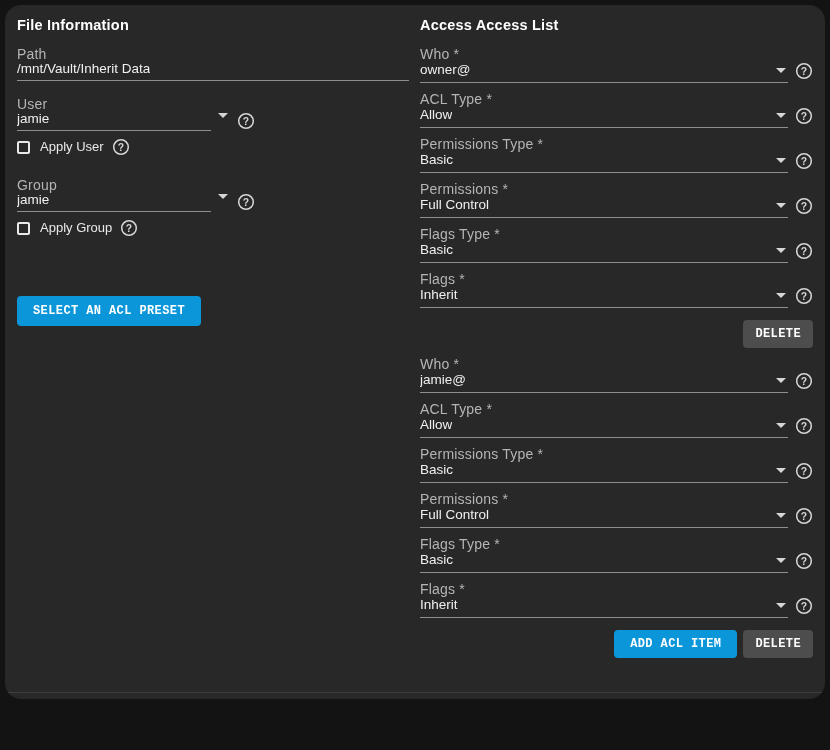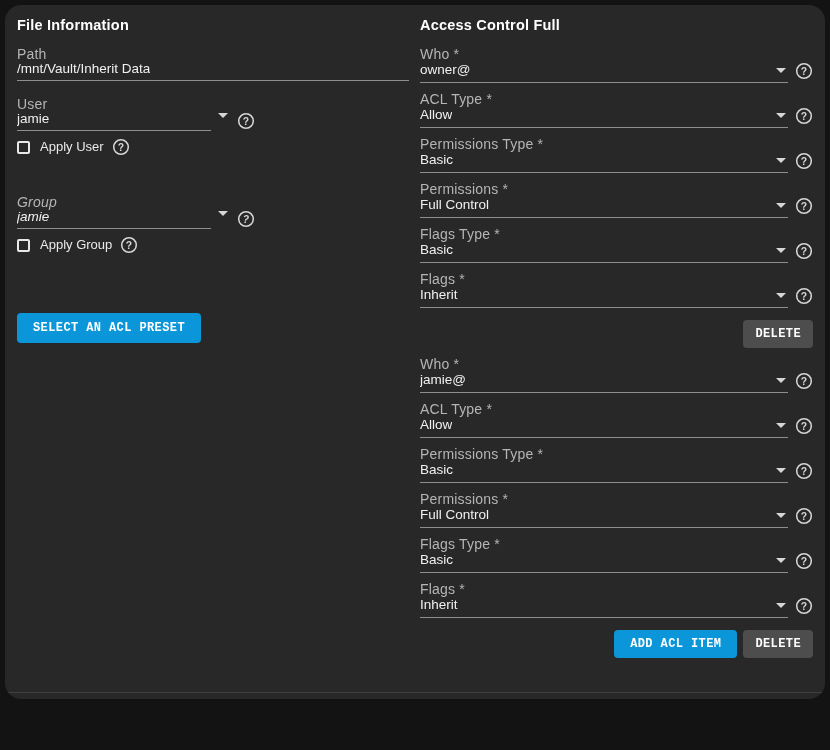--- a/index.html
+++ b/index.html
@@ -119,21 +119,21 @@
     font-weight: bold;
     letter-spacing: 0.4px;
     cursor: pointer;
     white-space: nowrap;
   }
   .btn-primary { background: var(--accent); height: 30px; padding: 0 16px; }
   .btn-gray { background: var(--button-gray); height: 28px; padding: 0 12px; }
   .btn-row { display: flex; justify-content: flex-end; gap: 6px; margin: 12px 0 10px 0; }
   .btn-row .btn-primary { height: 28px; }
 
-  .group-row { margin-top: 40px; font-style: italic; }
+  .group-row { margin-top: 23px; }
   .preset-btn { margin-top: 59px; }
 
   .advanced {
     border-top: 1px solid #3e3e3e;
     margin: 24px -12px 0 -12px;
     padding: 12px 12px 0 12px;
   }
   .advanced .section-title { margin-bottom: 0; }
   .advanced .check-row { margin-top: 15px; }
 </style>
@@ -202,21 +202,21 @@
     <circle cx="10" cy="10" r="8.1" fill="none" stroke="#d6d6d6" stroke-width="1.7"></circle>
     <text x="10" y="14.2" text-anchor="middle" font-size="11.5" font-weight="bold" fill="#d6d6d6" font-family="Liberation Sans, sans-serif">?</text>
   </svg>
 </span>
       </div>
 
       <button class="btn btn-primary preset-btn">SELECT AN ACL PRESET</button>
     </div>
 
     <div class="col-right">
-      <h2 class="section-title">Access Control Full</h2>
+      <h2 class="section-title">Access Access List</h2>
 
       <div>
         <div class="frow">
           <div class="field">
             <span class="flabel">Who *</span>
             <span class="vrow">
               <span class="fvalue">owner@</span>
               <span class="arrow"></span>
             </span>
           </div>

